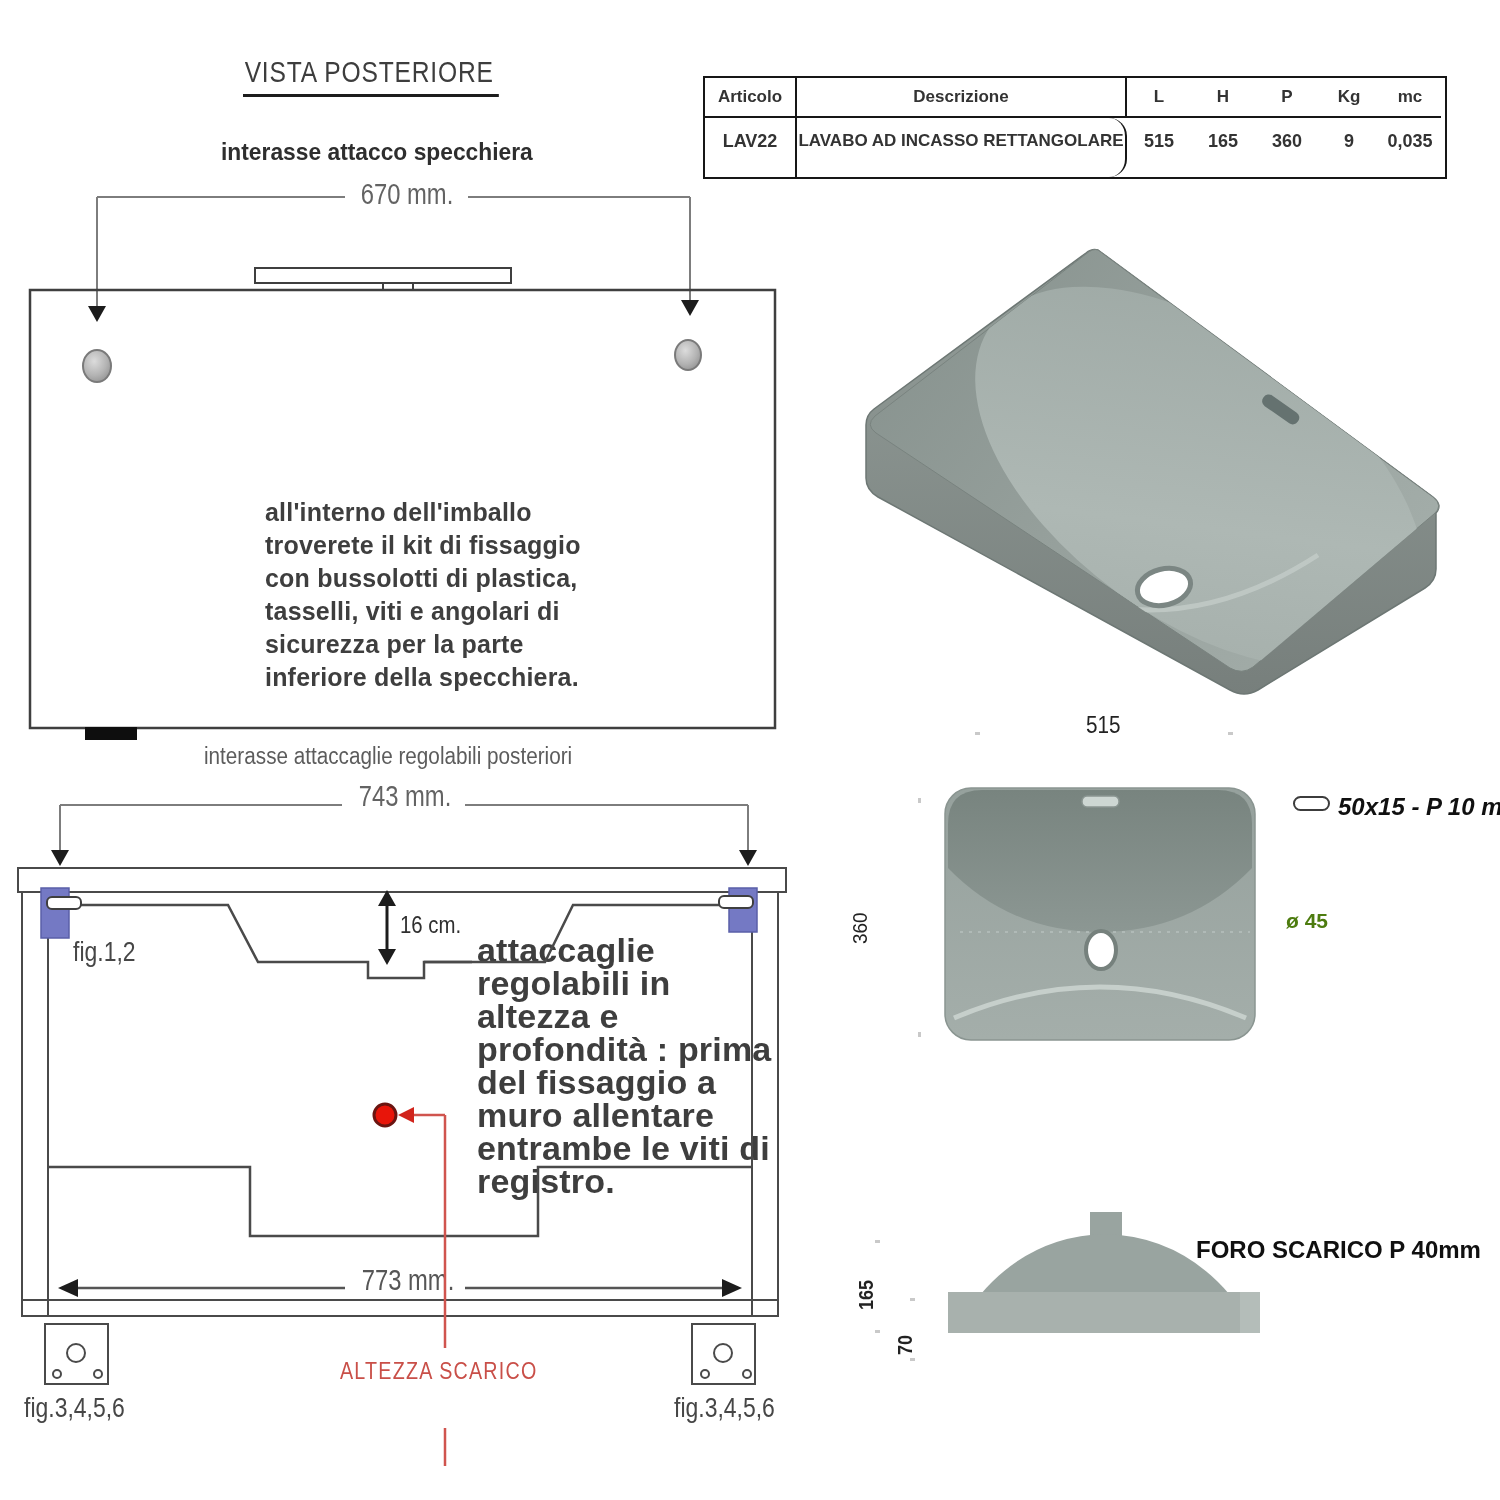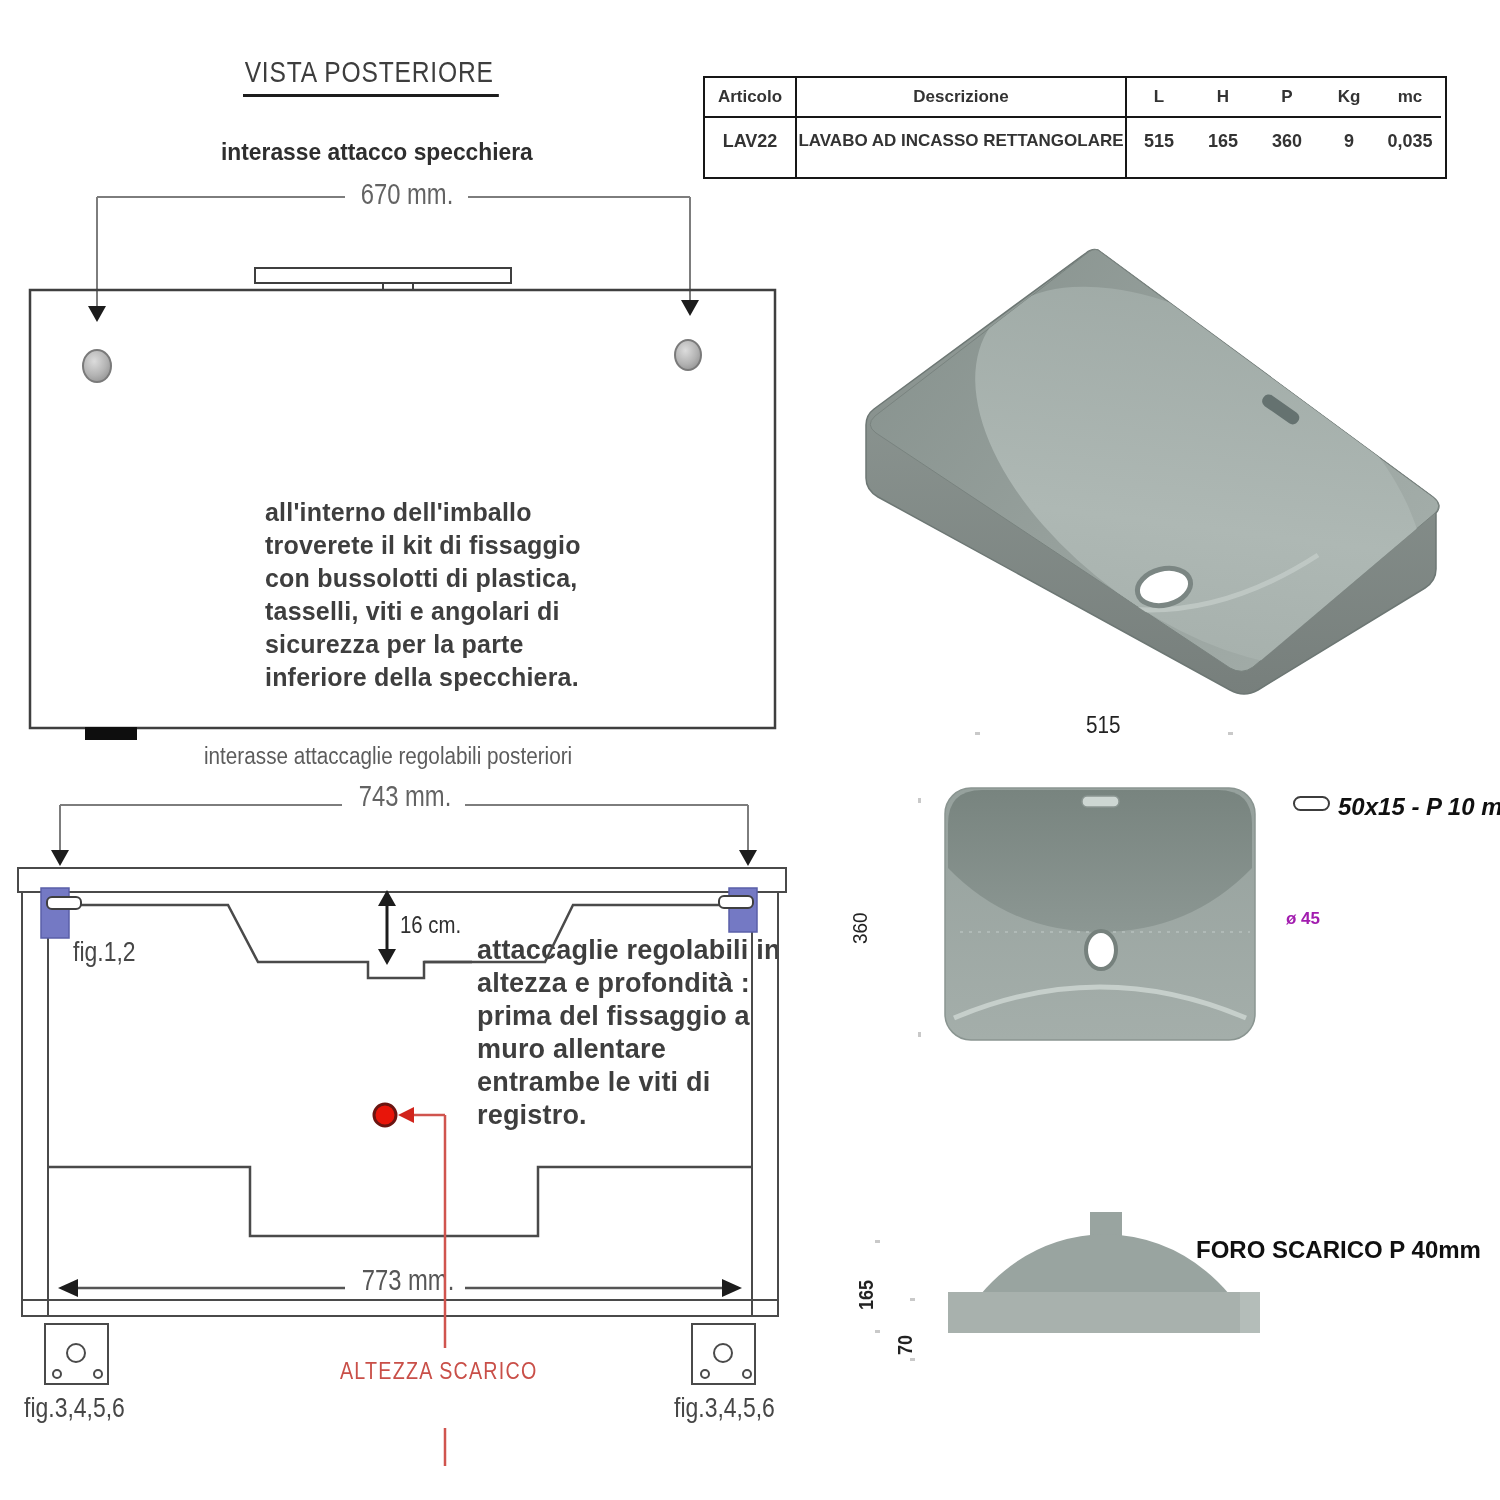--- a/index.html
+++ b/index.html
@@ -35,39 +35,39 @@
   <div class="abs dim cond-c" style="left:347px;top:178px;width:120px;text-align:center;">670 mm.</div>
 
   <div class="abs note" style="left:265px;top:496px;width:334px;font-size:25px;line-height:33px;">all'interno dell'imballo troverete il kit di fissaggio con bussolotti di plastica, tasselli, viti e angolari di sicurezza per la parte inferiore della specchiera.</div>
 
   <div class="abs" style="left:204px;top:743px;font-size:23px;color:#5c5c5c;transform:scaleX(0.9);transform-origin:0 0;">interasse attaccaglie regolabili posteriori</div>
   <div class="abs dim cond-c" style="left:345px;top:780px;width:120px;text-align:center;">743 mm.</div>
 
   <div class="abs figlab cond" style="left:73px;top:936px;">fig.1,2</div>
   <div class="abs" style="left:400px;top:911px;font-size:24px;color:#2f2f2f;transform:scaleX(0.85);transform-origin:0 0;">16 cm.</div>
 
-  <div class="abs note" style="left:477px;top:934px;width:308px;font-size:27px;line-height:33px;">attaccaglie regolabili in altezza e profondità : prima del fissaggio a muro allentare entrambe le viti di registro.</div>
+  <div class="abs note" style="left:477px;top:934px;width:308px;font-size:34px;line-height:33px;">attaccaglie regolabili in altezza e profondità : prima del fissaggio a muro allentare entrambe le viti di registro.</div>
 
   <div class="abs dim cond-c" style="left:348px;top:1264px;width:120px;text-align:center;color:#565656;">773 mm.</div>
 
   <div class="abs figlab cond" style="left:24px;top:1392px;">fig.3,4,5,6</div>
   <div class="abs figlab cond" style="left:674px;top:1392px;">fig.3,4,5,6</div>
 
   <div class="abs redtxt cond" style="left:340px;top:1357px;">ALTEZZA SCARICO</div>
 
   <div class="abs tbl">
     <div class="h vline">Articolo</div>
     <div class="h vline">Descrizione</div>
     <div class="h">L</div>
     <div class="h">H</div>
     <div class="h">P</div>
     <div class="h">Kg</div>
     <div class="h">mc</div>
     <div class="d vline">LAV22</div>
-    <div class="d vline" style="font-size:17px;">LAVABO AD INCASSO RETTANGOLARE</div>
+    <div class="d vline" style="font-size:17px;border-radius:18px;">LAVABO AD INCASSO RETTANGOLARE</div>
     <div class="d">515</div>
     <div class="d">165</div>
     <div class="d">360</div>
     <div class="d">9</div>
     <div class="d">0,035</div>
   </div>
 
   <svg class="abs" style="left:0;top:0;" width="840" height="1500" viewBox="0 0 840 1500">
     <defs>
       <radialGradient id="screwG" cx="40%" cy="35%" r="75%">
@@ -209,21 +209,21 @@
         <rect x="35" y="630" width="5" height="3"></rect>
       <rect x="70" y="598" width="5" height="3"></rect>
         <rect x="70" y="658" width="5" height="3"></rect>
     </g>
   </svg>
 
   <svg class="abs" style="left:1292px;top:795px;" width="40" height="18" viewBox="0 0 40 18">
     <rect x="2" y="2" width="35" height="13" rx="6.5" fill="#fff" stroke="#3c3c3c" stroke-width="2"></rect>
   </svg>
   <div class="abs" style="left:1338px;top:793px;font-size:24px;font-weight:700;color:#101010;white-space:nowrap;font-style:italic;">50x15 - P 10 mm</div>
-  <div class="abs" style="left:1286px;top:909px;font-size:17px;font-weight:700;color:#a21caf;">ø 45</div>
+  <div class="abs" style="left:1286px;top:909px;font-size:21px;font-weight:700;color:#4d7c0f;">ø 45</div>
 
   <svg class="abs" style="left:940px;top:1200px;" width="330" height="140" viewBox="0 0 330 140">
     <rect x="150" y="12" width="32" height="55" fill="#99a4a0"></rect>
     <path d="M40,95 Q90,36 165,34 Q240,36 290,95 Z" fill="#99a4a0"></path>
     <rect x="8" y="92" width="312" height="41" fill="#a8b1ad"></rect>
     <rect x="300" y="92" width="20" height="41" fill="#b4bdb9"></rect>
   </svg>
   <div class="abs rot" style="left:855px;top:1310px;font-size:20px;font-weight:700;color:#222;">165</div>
   <div class="abs rot" style="left:894px;top:1355px;font-size:20px;font-weight:700;color:#222;">70</div>
   <div class="abs" style="left:1196px;top:1236px;font-size:24px;font-weight:700;color:#101010;white-space:nowrap;">FORO SCARICO P 40mm</div>

